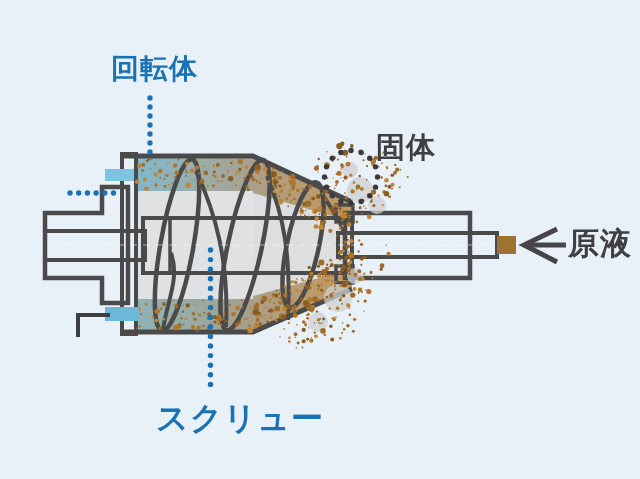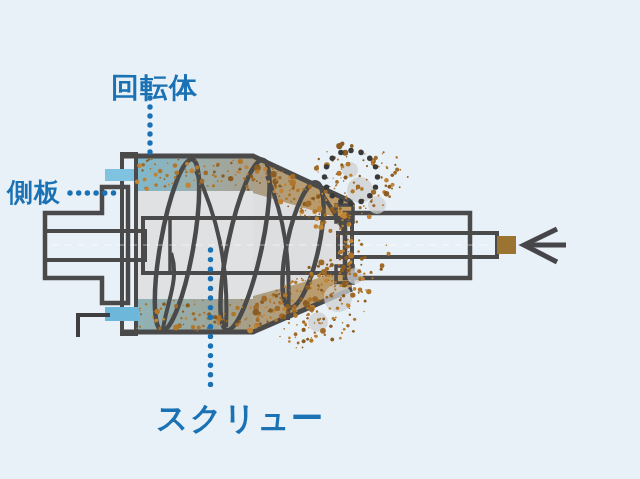--- a/index.html
+++ b/index.html
@@ -805,17 +805,18 @@
         <circle cx="210.5" cy="384.4000000000003" r="2.7"></circle>
       </g>
   <path d="M 110,315 L 78,315 L 78,337" stroke="var(--dark)" stroke-width="4" fill="none"></path>
 
   <g stroke="#46464a" stroke-width="5" fill="none">
     <path d="M 557,229 L 524,245 L 557,262"></path>
     <path d="M 524,245 L 566,245"></path>
   </g>
 </svg>
 
-<div class="lbl blue" style="left:111px;top:74px;font-size:28px;">回転体</div>
-<div class="lbl blue" style="left:7px;top:179px;font-size:26px;">側板</div>
+<div class="lbl blue" style="left:111px;top:55px;font-size:28px;">回転体</div>
+<div class="lbl dark" style="left:376px;top:133px;font-size:29px;">固体</div>
+<div class="lbl dark" style="left:568px;top:228px;font-size:31px;">原液</div>
 <div class="lbl blue" style="left:156px;top:402px;font-size:32px;">スクリュー</div>
 
 </div>
 
 </body></html>

